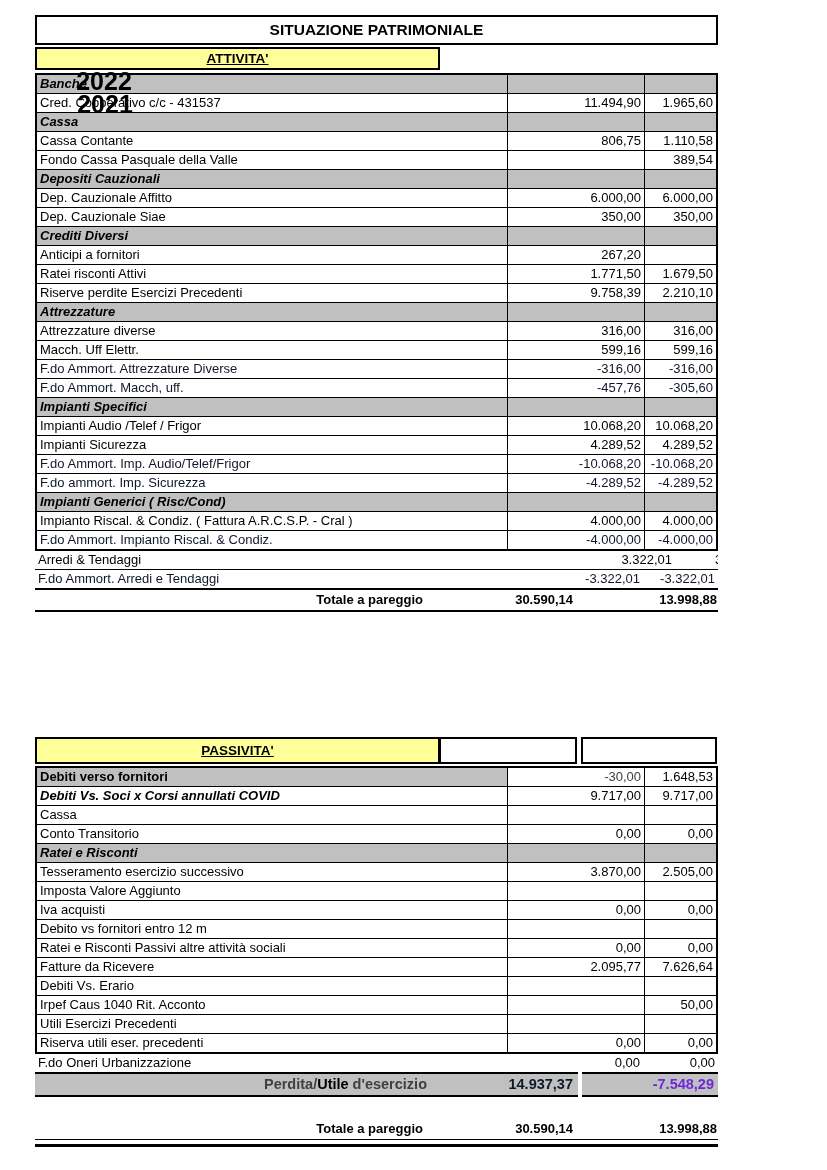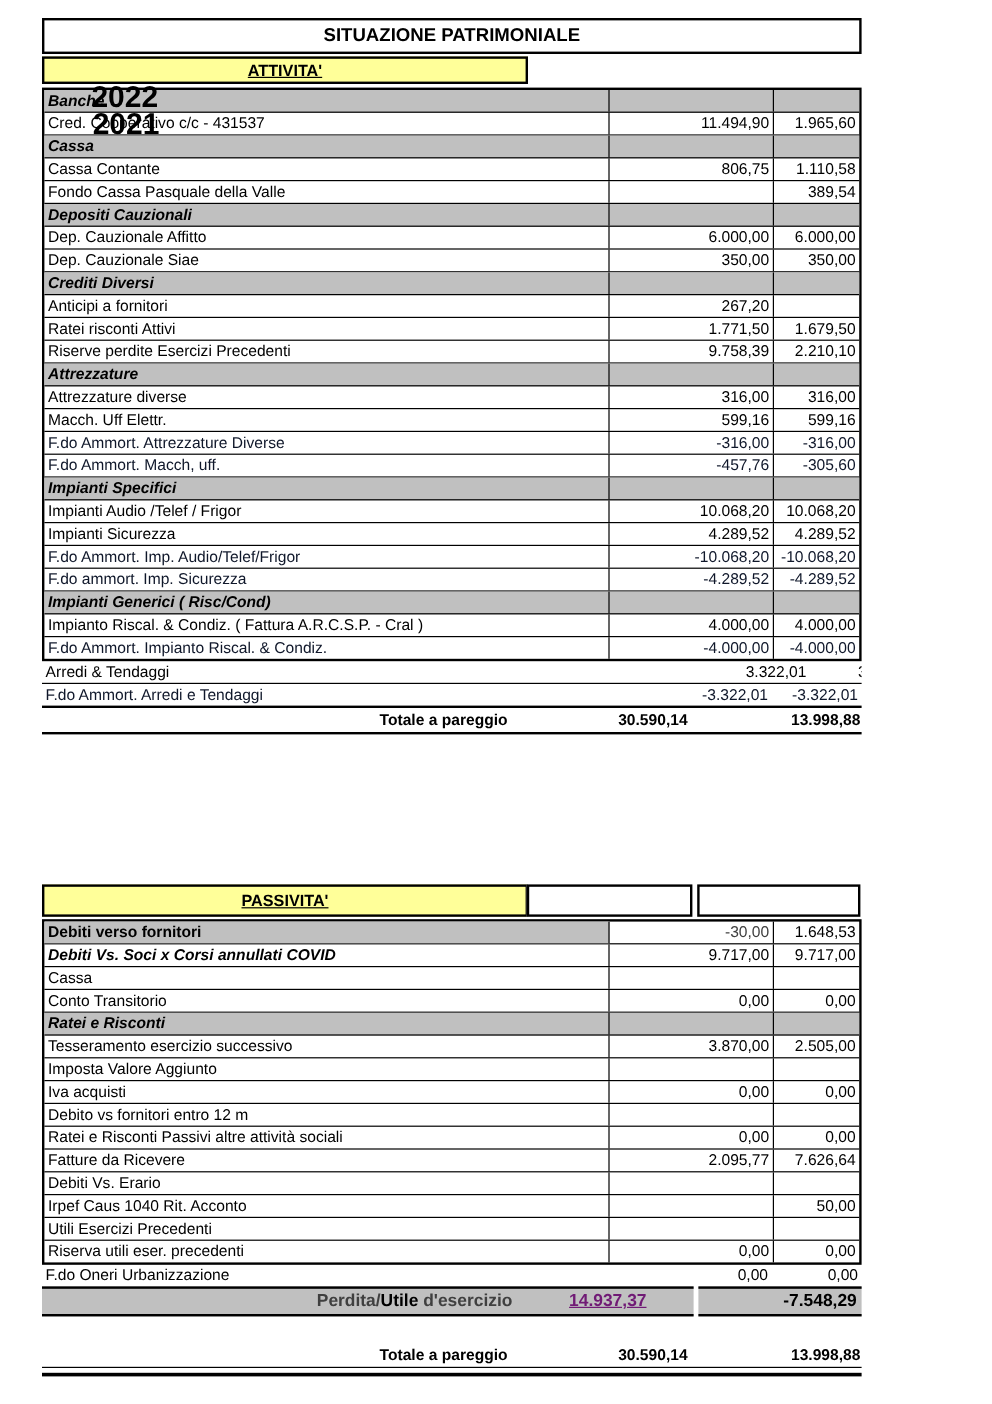--- a/index.html
+++ b/index.html
@@ -48,22 +48,22 @@
   .ph-c1{width:138px;margin-left:-1px;}
   .ph-c2{width:136px;margin-left:4px;}
 
   .result-row{display:flex;margin-top:0;}
   .res-box{box-sizing:border-box;background:#C0C0C0;border-top:2.5px solid #000;border-bottom:2.5px solid #000;
     height:25px;line-height:20px;font-weight:bold;font-size:14.5px;display:flex;}
   .res-box1{width:543px;}
   .res-gap{width:4px;}
   .res-box2{width:136px;}
   .res-label{box-sizing:border-box;width:405px;text-align:right;padding-right:13px;}
-  .res-v1{box-sizing:border-box;flex:1;text-align:center;padding-right:5px;color:#701a75;text-decoration:underline;}
-  .res-v2{box-sizing:border-box;width:100%;text-align:right;padding-right:4px;color:#000000;}
+  .res-v1{box-sizing:border-box;flex:1;text-align:right;padding-right:5px;color:#0f172a;}
+  .res-v2{box-sizing:border-box;width:100%;text-align:right;padding-right:4px;color:#6d28d9;}
 
   #passivita-total{margin-top:22px;border-bottom:1.5px solid #000;}
   .thick-line{height:3px;background:#000;margin-top:3.5px;width:683px;}
 </style>
 </head>
 <body>
 
 <div class="doc">
 
   <div class="title-box">SITUAZIONE PATRIMONIALE</div>

